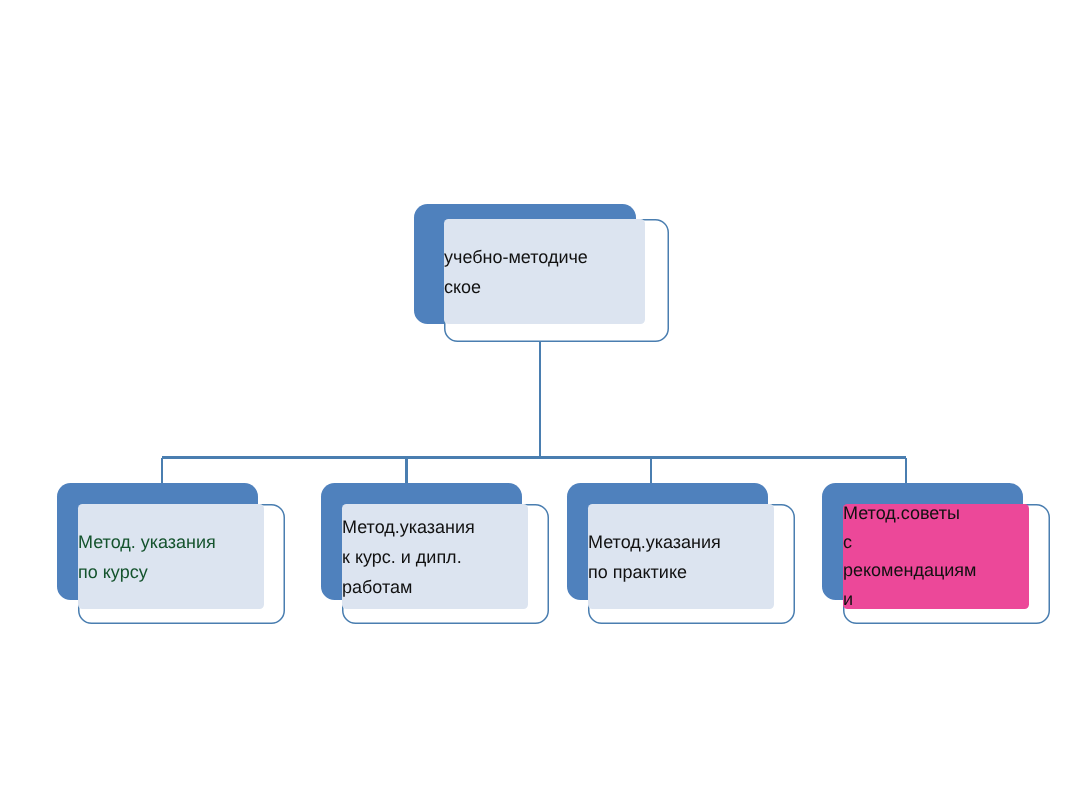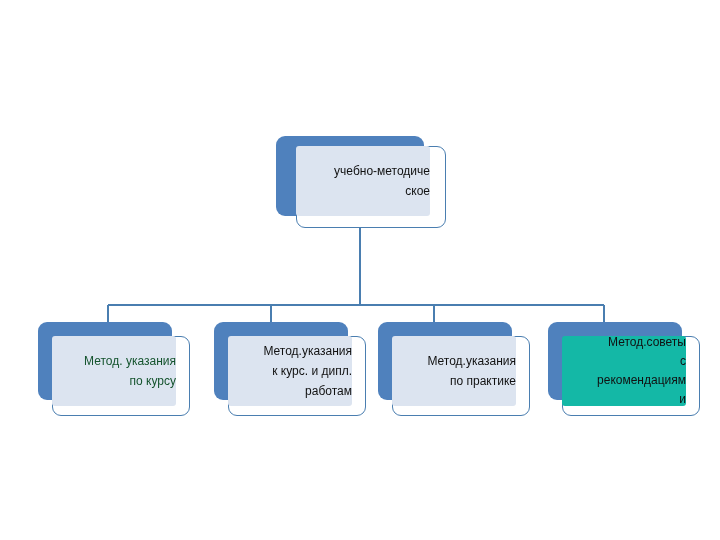--- a/index.html
+++ b/index.html
@@ -62,21 +62,21 @@
     background: #DCE4F0;
     box-sizing: border-box;
     display: flex;
     align-items: center;
     justify-content: center;
   }
 
   .node .label {
     display: block;
     width: 100%;
-    text-align: right;
+    text-align: left;
     color: #111111;
     font-size: 12px;
     line-height: 20px;
     white-space: pre-line;
     letter-spacing: 0px;
   }
 
   
   #node-root {
     left: 276px;
@@ -155,21 +155,21 @@
     <div class="card" style="background: rgb(255, 255, 255); border-color: rgb(74, 126, 176);"></div>
     <div class="panel" style="background: rgb(220, 228, 240);">
       <span class="label" style="color: rgb(17, 17, 17);">Метод.указания
 по практике</span>
     </div>
   </div>
 
   <div class="node leaf" id="node-leaf-3">
     <div class="backdrop" style="background: rgb(79, 129, 189);"></div>
     <div class="card" style="background: rgb(255, 255, 255); border-color: rgb(74, 126, 176);"></div>
-    <div class="panel" style="background: #14b8a6;">
+    <div class="panel" style="background: #ec4899;">
       <span class="label" style="color: rgb(17, 17, 17);">Метод.советы
 с
 рекомендациям
 и</span>
     </div>
   </div>
 
 </div>
 
 </body></html>

